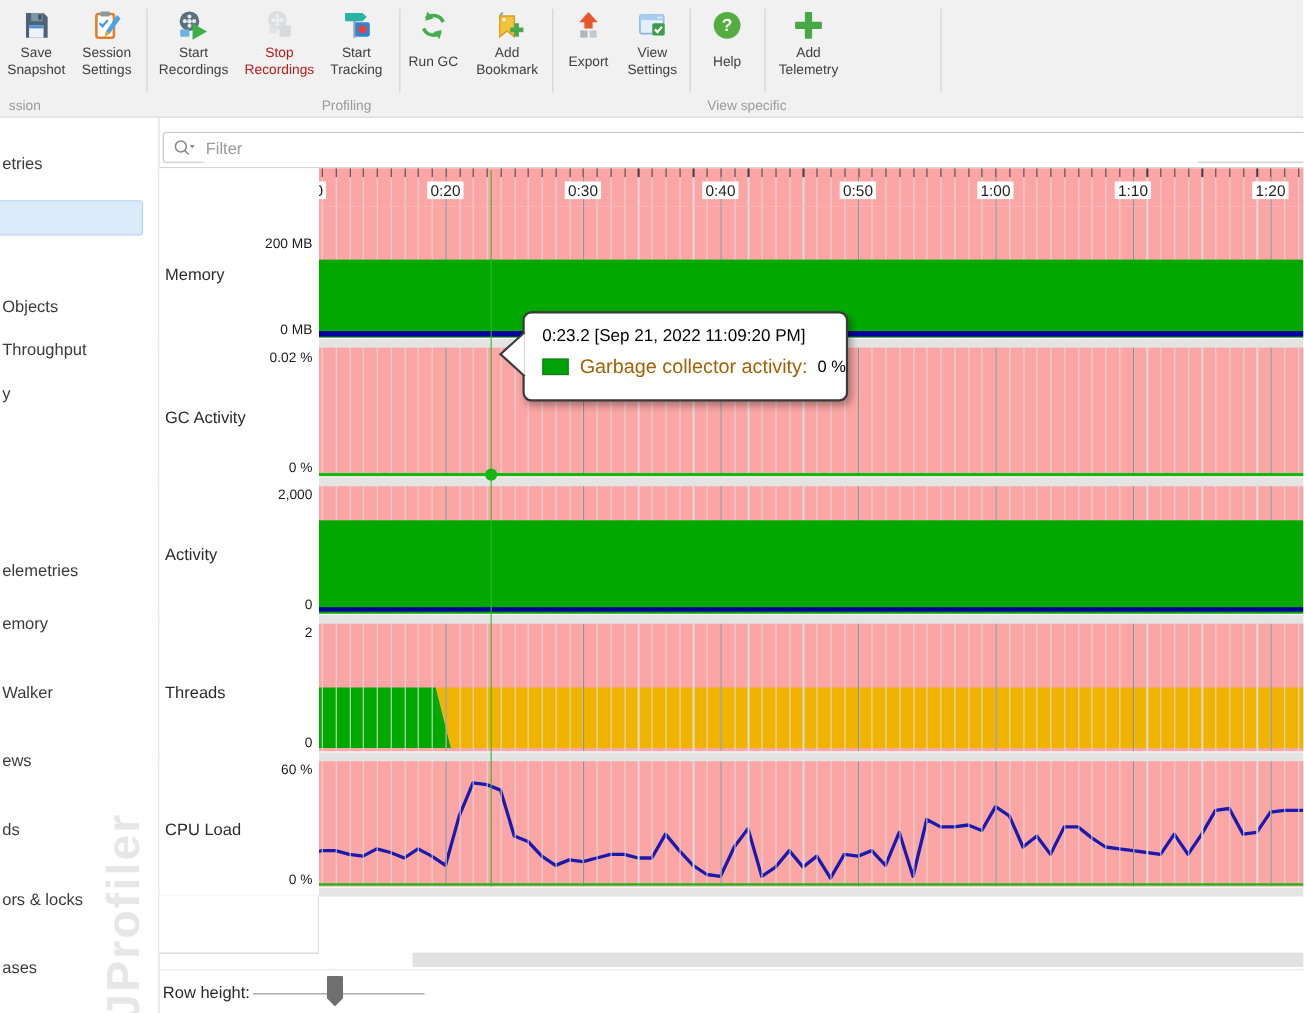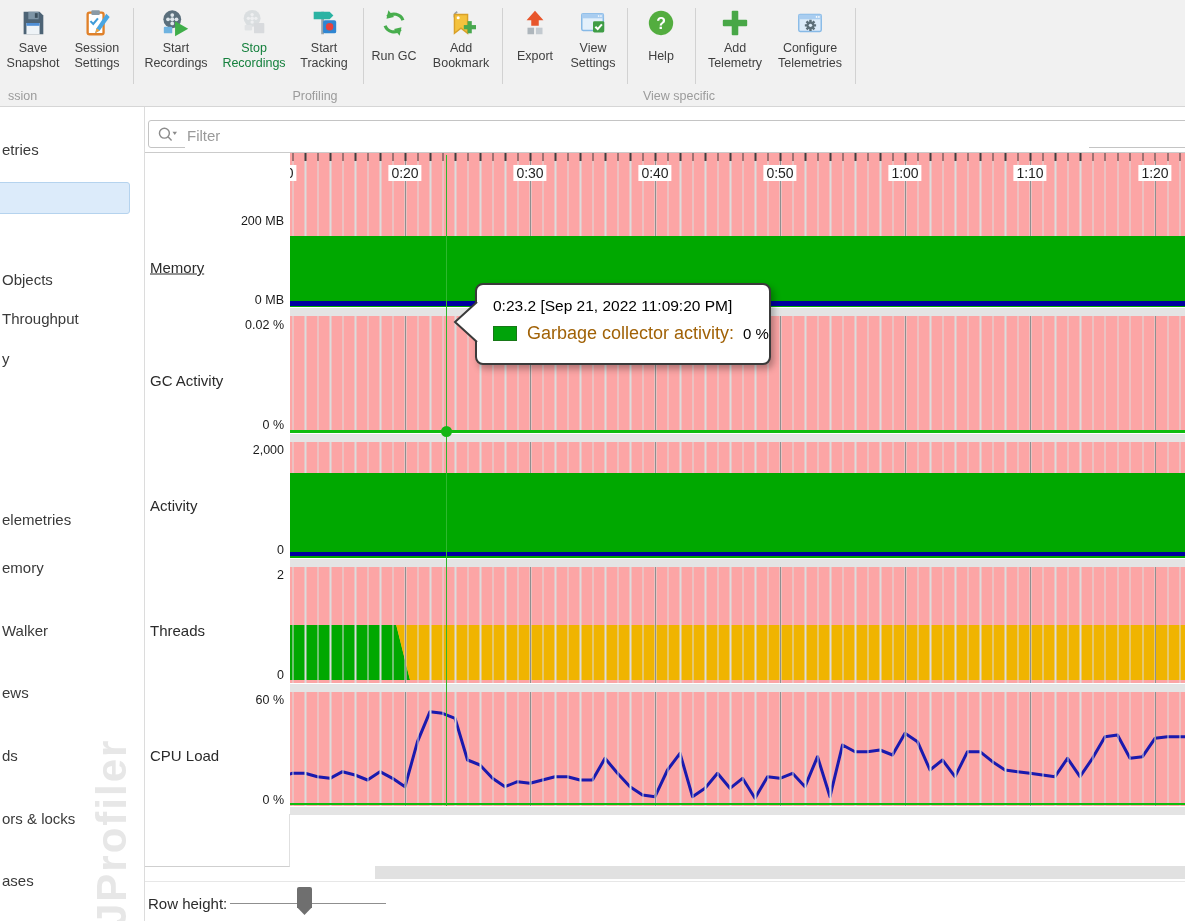--- a/index.html
+++ b/index.html
@@ -7,21 +7,21 @@
        font-family:"Liberation Sans",sans-serif;position:relative;}
   #stage{position:absolute;inset:0;}
 
   
   .toolbar{position:absolute;left:0;top:0;width:1185px;height:106px;background:#f1f1f1;
            border-bottom:1px solid #d6d6d6;}
   .tbtn{position:absolute;top:5px;height:78px;display:flex;flex-direction:column;align-items:center;cursor:default;}
   .tbtn .ticon{height:36px;display:flex;align-items:center;justify-content:center;}
   .tbtn .tlabel{font-size:12.5px;line-height:15px;text-align:center;color:#3f3f3f;white-space:nowrap;}
   .tbtn.single .tlabel{margin-top:8px;}
-  .tbtn.disabled .tlabel{color:#15803d;}
+  .tbtn.disabled .tlabel{color:#b91c1c;}
   .tsep{position:absolute;top:8px;height:76px;width:1px;background:#d2d2d2;}
   .tcaption{position:absolute;bottom:3px;font-size:12.5px;color:#9b9b9b;white-space:nowrap;}
 
   
   .sidebar{position:absolute;left:0;top:107px;width:144px;height:814px;background:#fff;
            border-right:1px solid #dcdcdc;overflow:hidden;}
   .side-frag{position:absolute;left:2px;transform:translateY(-50%);font-size:15px;color:#3a3a3a;white-space:nowrap;}
   .side-sel{position:absolute;left:-6px;top:75px;width:134px;height:30px;background:#dcebfa;
             border:1px solid #b5d3ee;border-radius:3px;}
   .watermark{position:absolute;left:88px;top:520px;width:48px;height:300px;
@@ -217,34 +217,20 @@
     <div class="tbtn" style="left:697px;width:76px">
       <span class="ticon">
         <svg viewBox="0 0 32 32" width="30" height="30">
             <rect x="12.5" y="3" width="7" height="26" rx="1" fill="#48a747"></rect>
             <rect x="3" y="12.5" width="26" height="7" rx="1" fill="#48a747"></rect>
           </svg>
       </span>
       <span class="tlabel"><span>Add</span><br><span>Telemetry</span></span>
     </div>
 
-    <div class="tbtn" style="left:766px;width:88px">
-      <span class="ticon">
-        <svg viewBox="0 0 32 32" width="30" height="30">
-            <rect x="4" y="7" width="24" height="18" rx="1.5" fill="#dcebf9" stroke="#86b9e6" stroke-width="1.5"></rect>
-            <rect x="4" y="7" width="24" height="5" fill="#a9cdf0"></rect>
-            <circle cx="23" cy="9.5" r="0.9" fill="#fff"></circle>
-            <circle cx="25.5" cy="9.5" r="0.9" fill="#fff"></circle>
-            <path d="M16.5 12.5v12 M10.5 18.5h12 M12.3 14.3l8.4 8.4 M20.7 14.3l-8.4 8.4" stroke="#5c6e78" stroke-width="2.6"></path>
-            <circle cx="16.5" cy="18.5" r="4.2" fill="#5c6e78"></circle>
-            <circle cx="16.5" cy="18.5" r="1.8" fill="#dcebf9"></circle>
-          </svg>
-      </span>
-      <span class="tlabel"><span>Configure</span><br><span>Telemetries</span></span>
-    </div>
 
     <div class="tsep" style="left:133px"></div>
     <div class="tsep" style="left:363px"></div>
     <div class="tsep" style="left:502px"></div>
     <div class="tsep" style="left:627px"></div>
     <div class="tsep" style="left:695px"></div>
     <div class="tsep" style="left:855px"></div>
 
     <span class="tcaption" style="left:8px">ssion</span>
     <span class="tcaption" style="left:315px;transform:translateX(-50%)">Profiling</span>
@@ -344,21 +330,21 @@
           <polyline points="-10.0,85.7 2.5,82.3 15.0,82.3 27.5,85.7 40.0,87.3 52.5,80.7 65.0,84.0 77.5,89.0 90.0,80.7 102.5,87.3 115.0,95.7 127.5,50.7 140.0,20.7 152.5,22.3 165.0,27.3 177.5,69.0 190.0,74.0 202.5,87.3 215.0,95.7 227.5,90.7 240.0,92.3 252.5,89.0 265.0,85.7 277.5,85.7 290.0,89.0 302.5,89.0 315.0,67.3 327.5,82.3 340.0,95.7 352.5,104.0 365.0,105.7 377.5,79.0 390.0,62.3 402.5,105.7 415.0,97.3 427.5,82.3 440.0,97.3 452.5,87.3 465.0,107.3 477.5,85.7 490.0,87.3 502.5,82.3 515.0,95.7 527.5,65.7 540.0,105.7 552.5,54.0 565.0,60.7 577.5,60.7 590.0,59.0 602.5,64.0 615.0,42.3 627.5,50.7 640.0,79.0 652.5,69.0 665.0,85.7 677.5,60.7 690.0,60.7 702.5,70.7 715.0,79.0 727.5,80.7 740.0,82.3 752.5,84.0 765.0,85.7 777.5,67.3 790.0,85.7 802.5,67.3 815.0,45.7 827.5,44.0 840.0,67.3 852.5,65.7 865.0,47.3 877.5,45.7 895,45.7" fill="none" stroke="#1a1aae" stroke-width="3" stroke-linejoin="round"></polyline>
         </svg><div class="hline" style="top: 112px; height: 2px; background: rgb(15, 188, 15);"></div></div>
       <div class="sep" style="top: 308px;"></div>
       <div class="sep" style="top: 434px;"></div>
       <div class="sep" style="top: 559px;"></div>
       <div class="sep" style="top: 684px;"></div>
       <div class="sep" style="top: 807px;"></div>
       <div class="gutter">
         <span class="scale-label" style="top: 47px; margin-top: 21px;">200 MB</span>
         <span class="scale-label" style="top: 147px;">0 MB</span>
-        <span class="row-name" style="top: 114px; text-decoration: underline;">Memory</span>
+        <span class="row-name" style="top: 97px;">Memory</span>
         <span class="scale-label" style="top: 172px;">0.02 %</span>
         <span class="scale-label" style="top: 272px;">0 %</span>
         <span class="row-name" style="top: 227px;">GC Activity</span>
         <span class="scale-label" style="top: 297px;">2,000</span>
         <span class="scale-label" style="top: 397px;">0</span>
         <span class="row-name" style="top: 352px;">Activity</span>
         <span class="scale-label" style="top: 422px;">2</span>
         <span class="scale-label" style="top: 522px;">0</span>
         <span class="row-name" style="top: 477px;">Threads</span>
         <span class="scale-label" style="top: 547px;">60 %</span>

